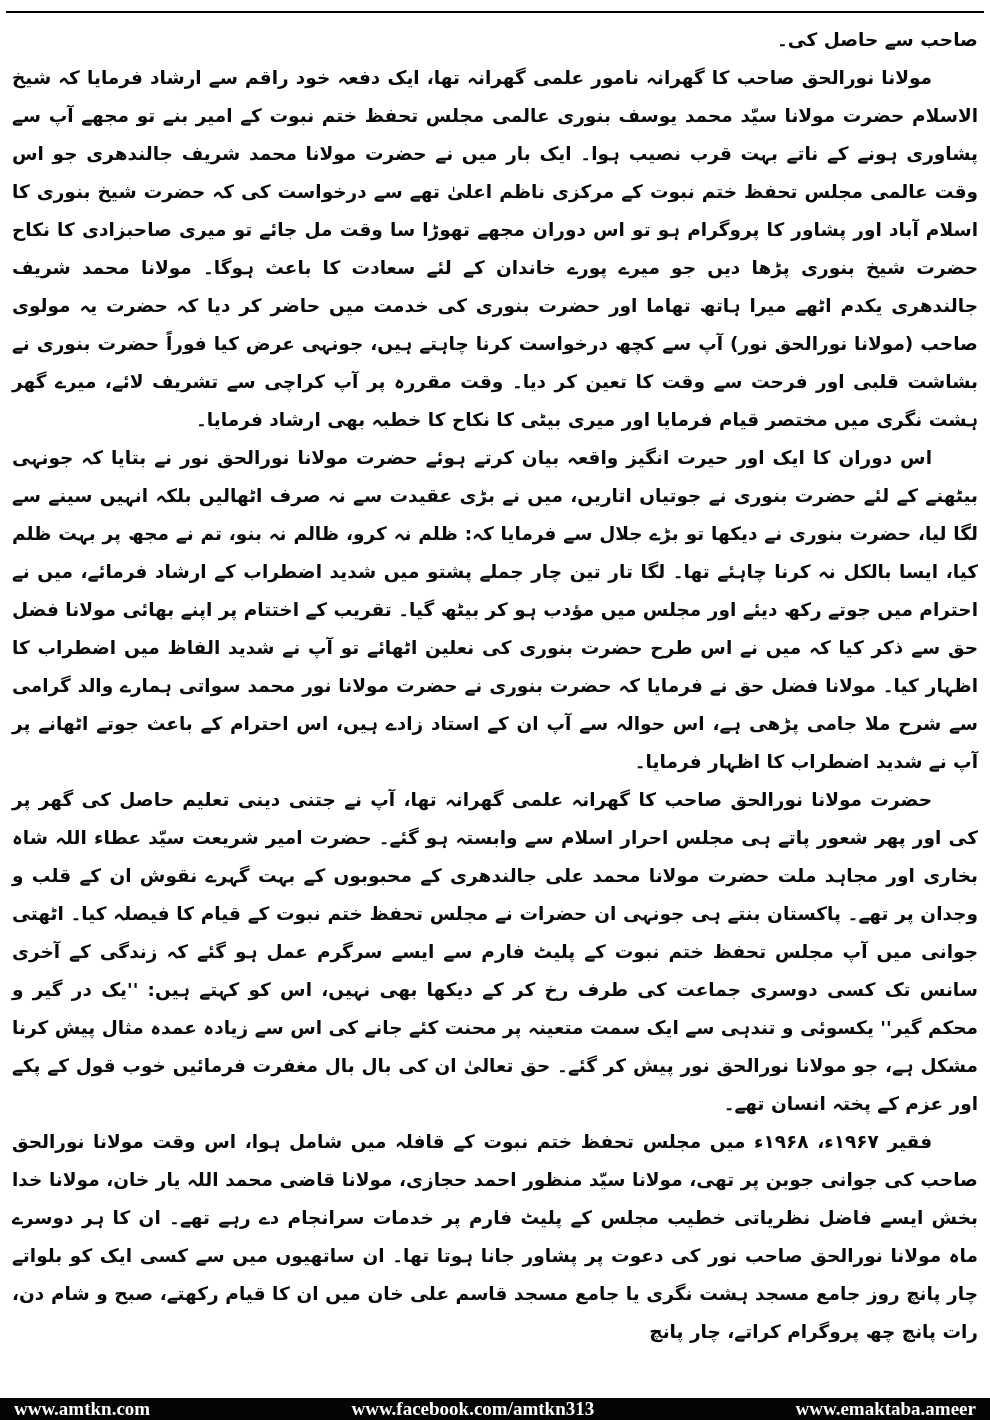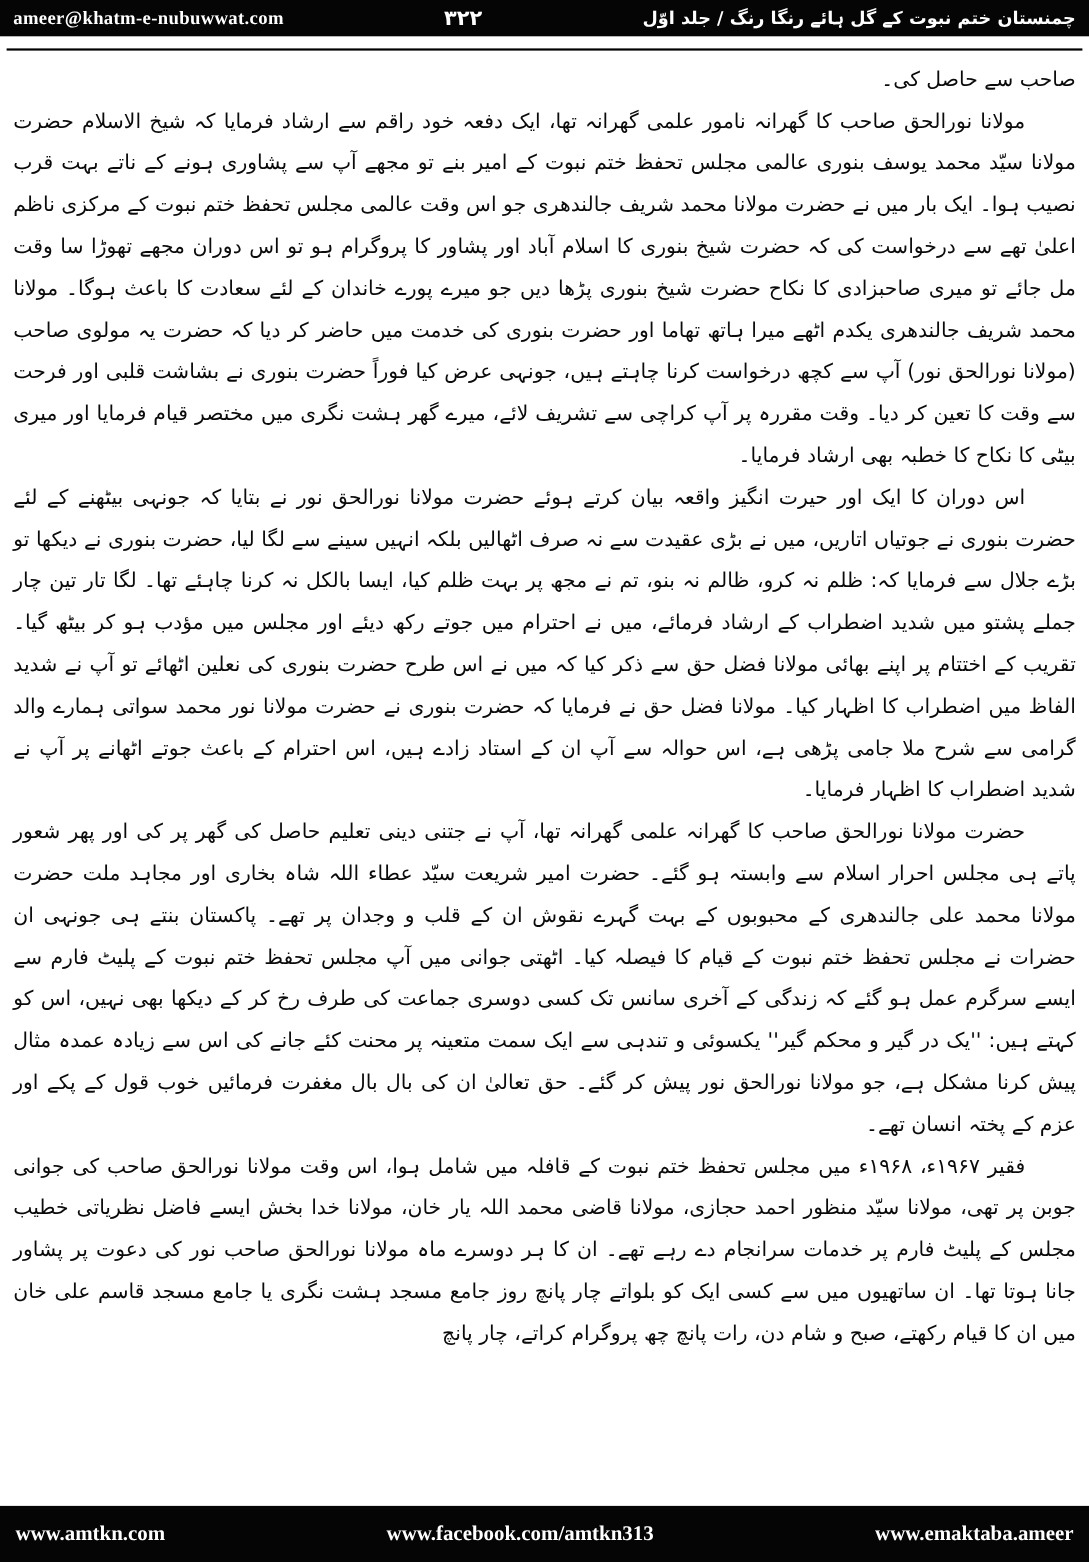--- a/index.html
+++ b/index.html
@@ -50,54 +50,49 @@
     flex: 0 0 auto;
   }
   .content {
     flex: 1 1 auto;
     direction: rtl;
     text-align: justify;
     padding: 8px 12px 0 12px;
     color: #0a0a0a;
     font-size: 18.5px;
     line-height: 38px;
-    font-weight: normal;
+    font-weight: bold;
     overflow: hidden;
   }
   .content p {
     margin: 0;
     text-indent: 46px;
   }
   .content p.no-indent {
     text-indent: 0;
   }
   .bottombar {
     background: #050505;
     color: #ffffff;
-    height: 51px;
+    height: 22px;
     display: flex;
     align-items: center;
     justify-content: space-between;
     padding: 0 14px;
     flex: 0 0 auto;
     font-family: "Liberation Serif", serif;
     font-weight: bold;
     font-size: 19px;
   }
 </style>
 </head>
 <body>
 
 <div class="page">
 
-  <div class="topbar">
-    <span class="email">ameer@khatm-e-nubuwwat.com</span>
-    <span class="page-number">۳۲۲</span>
-    <span class="book-title" dir="rtl">چمنستان ختم نبوت کے گل ہائے رنگا رنگ / جلد اوّل</span>
-  </div>
 
   <div class="header-rule"></div>
 
   <div class="content">
 
       <p class="no-indent">صاحب سے حاصل کی۔</p>
 
       <p>مولانا نورالحق صاحب کا گھرانہ نامور علمی گھرانہ تھا، ایک دفعہ خود راقم سے ارشاد فرمایا کہ شیخ الاسلام حضرت مولانا سیّد محمد یوسف بنوری عالمی مجلس تحفظ ختم نبوت کے امیر بنے تو مجھے آپ سے پشاوری ہونے کے ناتے بہت قرب نصیب ہوا۔ ایک بار میں نے حضرت مولانا محمد شریف جالندھری جو اس وقت عالمی مجلس تحفظ ختم نبوت کے مرکزی ناظم اعلیٰ تھے سے درخواست کی کہ حضرت شیخ بنوری کا اسلام آباد اور پشاور کا پروگرام ہو تو اس دوران مجھے تھوڑا سا وقت مل جائے تو میری صاحبزادی کا نکاح حضرت شیخ بنوری پڑھا دیں جو میرے پورے خاندان کے لئے سعادت کا باعث ہوگا۔ مولانا محمد شریف جالندھری یکدم اٹھے میرا ہاتھ تھاما اور حضرت بنوری کی خدمت میں حاضر کر دیا کہ حضرت یہ مولوی صاحب (مولانا نورالحق نور) آپ سے کچھ درخواست کرنا چاہتے ہیں، جونہی عرض کیا فوراً حضرت بنوری نے بشاشت قلبی اور فرحت سے وقت کا تعین کر دیا۔ وقت مقررہ پر آپ کراچی سے تشریف لائے، میرے گھر ہشت نگری میں مختصر قیام فرمایا اور میری بیٹی کا نکاح کا خطبہ بھی ارشاد فرمایا۔</p>
 
       <p>اس دوران کا ایک اور حیرت انگیز واقعہ بیان کرتے ہوئے حضرت مولانا نورالحق نور نے بتایا کہ جونہی بیٹھنے کے لئے حضرت بنوری نے جوتیاں اتاریں، میں نے بڑی عقیدت سے نہ صرف اٹھالیں بلکہ انہیں سینے سے لگا لیا، حضرت بنوری نے دیکھا تو بڑے جلال سے فرمایا کہ: ظلم نہ کرو، ظالم نہ بنو، تم نے مجھ پر بہت ظلم کیا، ایسا بالکل نہ کرنا چاہئے تھا۔ لگا تار تین چار جملے پشتو میں شدید اضطراب کے ارشاد فرمائے، میں نے احترام میں جوتے رکھ دیئے اور مجلس میں مؤدب ہو کر بیٹھ گیا۔ تقریب کے اختتام پر اپنے بھائی مولانا فضل حق سے ذکر کیا کہ میں نے اس طرح حضرت بنوری کی نعلین اٹھائے تو آپ نے شدید الفاظ میں اضطراب کا اظہار کیا۔ مولانا فضل حق نے فرمایا کہ حضرت بنوری نے حضرت مولانا نور محمد سواتی ہمارے والد گرامی سے شرح ملا جامی پڑھی ہے، اس حوالہ سے آپ ان کے استاد زادے ہیں، اس احترام کے باعث جوتے اٹھانے پر آپ نے شدید اضطراب کا اظہار فرمایا۔</p>

